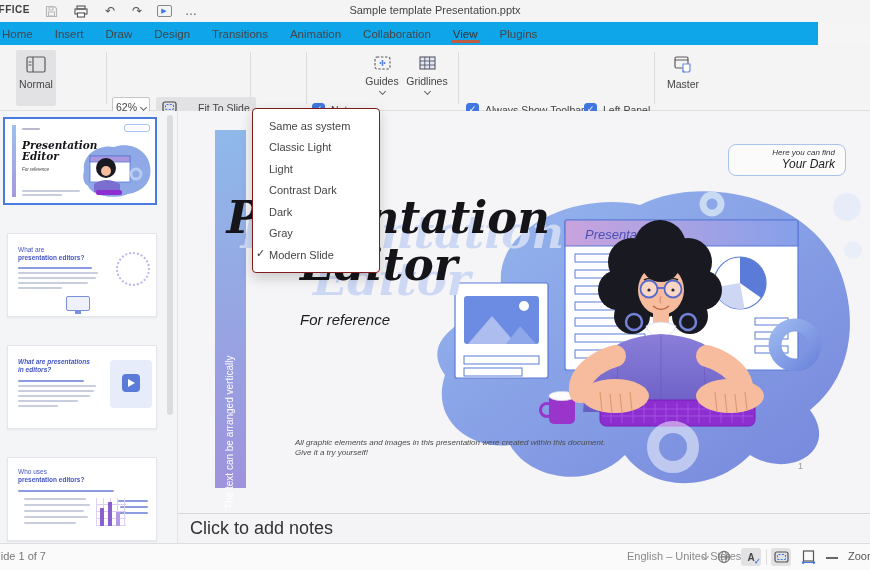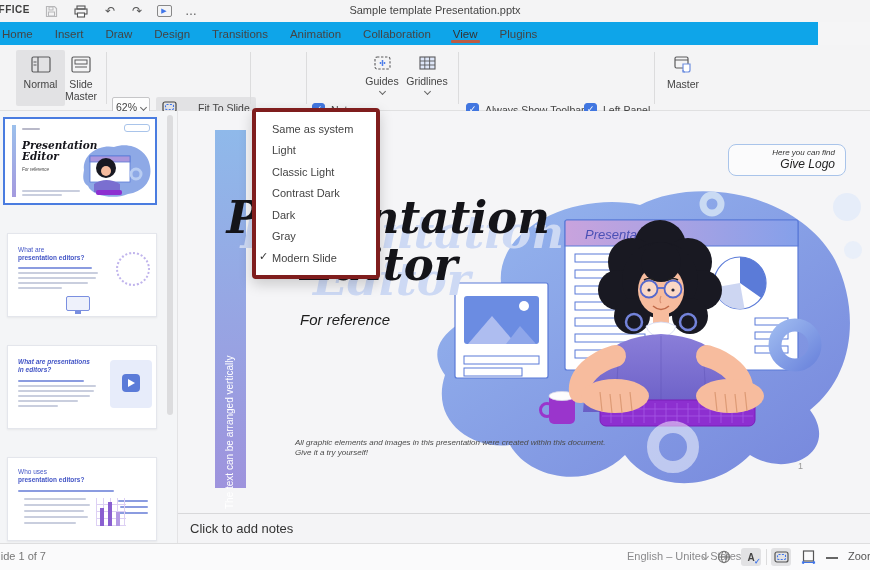--- a/index.html
+++ b/index.html
@@ -32,21 +32,21 @@
   .zoom-select { position:absolute; left:112px; top:52px; width:38px; height:20px; border:1px solid #c6c6c8; border-radius:2px; background:#fdfdfd; font-size:10.5px; color:#444; display:flex; align-items:center; justify-content:center; gap:4px; }
   .small-label { position:absolute; font-size:10.5px; color:#444; text-align:center; }
   .cbrow { position:absolute; display:flex; align-items:center; gap:6px; font-size:10.5px; color:#444; }
   .cbx { width:13px; height:13px; border-radius:3px; border:1px solid #b3b3b5; background:#fff; display:flex; align-items:center; justify-content:center; }
   .cbx.checked { background:#4176e0; border-color:#4176e0; }
   .cbx .tick { color:#fff; font-size:9px; line-height:9px; }
   .chev { width:5px; height:5px; border-right:1.4px solid #666; border-bottom:1.4px solid #666; transform:rotate(45deg); display:inline-block; }
   .chev.up { transform:rotate(-135deg); }
 
   
-  #theme-menu { position:absolute; left:252px; top:108px; width:128px; background:#fff; border:4px solid #7f1d1d; border-radius:4px; box-shadow:0 5px 14px rgba(0,0,0,.18); padding:6px 0; z-index:60; }
+  #theme-menu { position:absolute; left:252px; top:108px; width:128px; background:#fff; border:1px solid #7f1d1d; border-radius:4px; box-shadow:0 5px 14px rgba(0,0,0,.18); padding:6px 0; z-index:60; }
   .mi { position:relative; height:21.5px; display:flex; align-items:center; padding-left:16px; font-size:11px; color:#444; }
   .mi .mcheck { position:absolute; left:3px; top:3px; font-size:11px; color:#333; }
 
   
   #sidebar { position:absolute; left:0; top:111px; width:178px; height:432px; background:#f4f5f7; border-right:1px solid #e3e3e5; overflow:hidden; }
   .thumb { position:absolute; left:7px; width:150px; height:84px; background:#fff; border:1px solid #e4e6ec; box-shadow:0 1px 2px rgba(0,0,0,.06); overflow:hidden; }
   .thumb.selected { left:5px; border:1px solid #fff; outline:2px solid #4a7ce0; }
   .ln { position:absolute; height:2px; background:#c9cede; border-radius:1px; }
   .ln.blue { background:#8b9ce0; }
   .th-h { position:absolute; font-weight:bold; color:#4456c6; font-size:6.5px; line-height:7.5px; }
@@ -62,21 +62,21 @@
   #subtitle { position:absolute; left:122px; top:200px; font-style:italic; font-size:15px; color:#1c1c1c; }
   #logo-box { position:absolute; left:550px; top:33px; width:118px; height:32px; border:1px solid #a9c4ea; border-radius:8px; background:rgba(255,255,255,.6); text-align:right; padding:3px 10px 0 0; z-index:5; }
   #logo-box .l1 { font-size:8px; font-style:italic; color:#333; }
   #logo-box .l2 { font-size:12px; font-style:italic; color:#222; }
   #slide-footer { position:absolute; left:117px; top:327px; font-style:italic; font-size:8px; line-height:10px; color:#4a4a4a; }
   #slide-num { position:absolute; left:620px; top:350px; font-size:9px; color:#999; }
   #illus { position:absolute; left:232px; top:39px; }
 
   
   #notes { position:absolute; left:178px; top:513px; width:692px; height:30px; background:#f4f4f6; border-top:1px solid #d8d8da; display:flex; align-items:center; }
-  #notes span { margin-left:12px; font-size:13px; color:#333; }
+  #notes span { margin-left:12px; font-size:18px; color:#333; }
 
   
   #statusbar { position:absolute; left:0; top:543px; width:870px; height:27px; background:#fafafb; border-top:1px solid #dededf; overflow:hidden; }
   .sclip { position:absolute; left:0; top:6px; width:46px; overflow:hidden; display:flex; justify-content:flex-end; }
   .sclip span { white-space:nowrap; font-size:11px; color:#777; }
   #lang { position:absolute; left:627px; top:6px; font-size:11px; color:#8a8a8c; }
   .sb-ic { position:absolute; top:4px; width:20px; height:18px; border-radius:3px; display:flex; align-items:center; justify-content:center; color:#666; }
   .sb-ic.on { background:#e2e2e4; }
   #sb-div { position:absolute; left:766px; top:5px; width:1px; height:16px; background:#dcdcdd; }
   #sb-minus { position:absolute; left:826px; top:13px; width:12px; height:2px; background:#666; }
@@ -129,42 +129,32 @@
     <div class="tab">Design</div>
     <div class="tab">Transitions</div>
     <div class="tab">Animation</div>
     <div class="tab">Collaboration</div>
     <div class="tab active">View</div>
     <div class="tab">Plugins</div>
   </div>
 
   <div id="toolbar">
 
-    <div class="bigbtn on" style="left:16px;top:5px;width:49px;height:56px">
+    <div class="bigbtn on" style="left:16px;top:5px;width:40px;height:56px">
       <span class="ic">
         <svg width="20" height="17" viewBox="0 0 20 17">
             <rect x="1" y="1" width="18" height="15" rx="1.5" fill="none" stroke="#5a5a5c" stroke-width="1.2"></rect>
             <line x1="7" y1="1" x2="7" y2="16" stroke="#5a5a5c" stroke-width="1.2"></line>
             <line x1="2.5" y1="6" x2="5.5" y2="6" stroke="#5a5a5c"></line>
             <line x1="2.5" y1="9" x2="5.5" y2="9" stroke="#5a5a5c"></line>
           </svg>
       </span>
       <span>Normal</span>
     </div>
 
-    <div class="bigbtn" style="left:58px;top:5px;width:46px;height:56px">
-      <span class="ic">
-        <svg width="20" height="17" viewBox="0 0 20 17">
-            <rect x="1" y="1" width="18" height="15" rx="1.5" fill="none" stroke="#5a5a5c" stroke-width="1.2"></rect>
-            <rect x="4" y="4" width="12" height="4" fill="none" stroke="#5a5a5c"></rect>
-            <line x1="4" y1="11" x2="16" y2="11" stroke="#5a5a5c"></line>
-          </svg>
-      </span>
-      <span>Slide Master</span>
-    </div>
 
     <div class="tdiv" style="left:106px"></div>
 
     <div class="zoom-select">
       <span>62%</span>
         <span class="chev"></span>
     </div>
     <div class="small-label" style="left:108px;top:88px;width:46px">Zoom</div>
 
     <div class="flatbtn on" style="left:156px;top:52px">
@@ -276,24 +266,24 @@
       </span>
       <span>Master</span>
     </div>
   </div>
 
   <div id="theme-menu">
     <div class="mi">
         <span>Same as system</span>
       </div>
     <div class="mi">
+        <span>Classic Light</span>
+      </div>
+    <div class="mi">
         <span>Light</span>
-      </div>
-    <div class="mi">
-        <span>Classic Light</span>
       </div>
     <div class="mi">
         <span>Contrast Dark</span>
       </div>
     <div class="mi">
         <span>Dark</span>
       </div>
     <div class="mi">
         <span>Gray</span>
       </div>
@@ -507,21 +497,21 @@
             <path d="M325 244 L327 263"></path>
             <path d="M335 242 L337 261"></path>
         </g>
       </g>
 
       <circle cx="263" cy="297" r="20" fill="none" stroke="#ffffff" stroke-width="12" opacity="0.5"></circle>
     </svg>
 
     <div id="logo-box">
       <div class="l1">Here you can find</div>
-      <div class="l2">Give Logo</div>
+      <div class="l2">Your Dark</div>
     </div>
 
     <div id="slide-title">
       <span class="t-ghost" style="right:-14px;top:15px">Presentation</span>
       <span class="t-ghost" style="left:63px;top:62px">Editor</span>
       <span class="t-main" style="right:0;top:0">Presentation</span>
       <span class="t-main" style="left:50px;top:47px">Editor</span>
     </div>
 
     <div id="subtitle">For reference</div>

